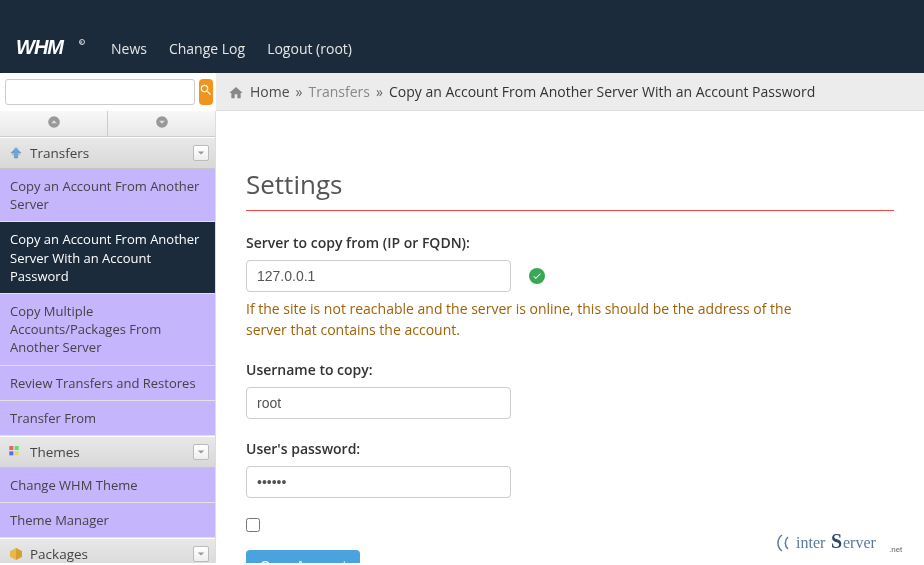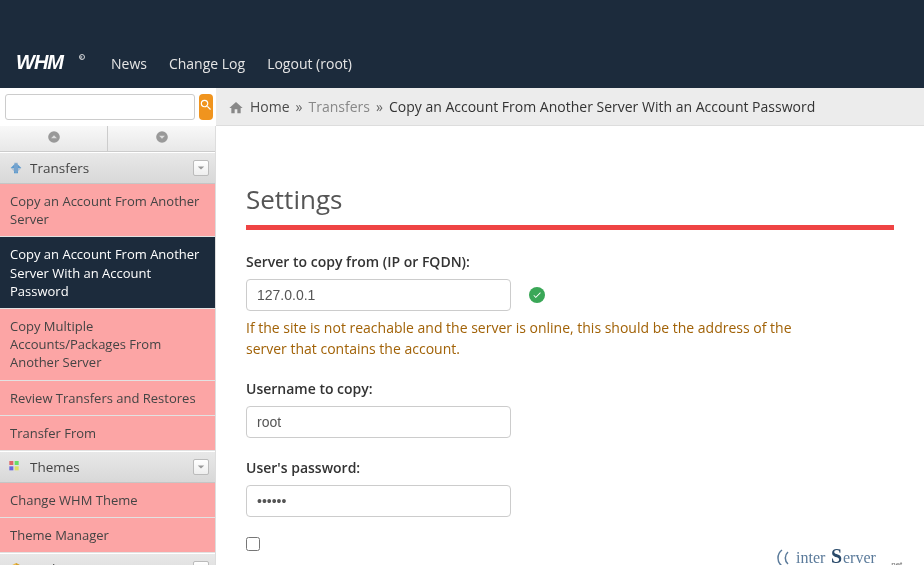--- a/index.html
+++ b/index.html
@@ -1,19 +1,19 @@
 <!DOCTYPE html>
 <html><head>
 <meta charset="utf-8">
 <style>
 * { margin: 0; padding: 0; box-sizing: border-box; }
 body { font-family: "Open Sans", Arial, sans-serif; font-size: 13px; color: #333; background: #fff; width: 924px; height: 565px; overflow: hidden; position: relative; }
 
 
-.topnav { background: #1c2b3c; height: 88px; display: flex; align-items: flex-end; padding: 0 0 10px 0; }
+.topnav { background: #1c2b3c; height: 73px; display: flex; align-items: flex-end; padding: 0 0 10px 0; }
 .logo { margin: 0 25px 5px 16px; }
 .logo svg { display: block; }
 .topnav-links { display: flex; gap: 22px; margin-bottom: 5px; }
 .topnav-link { color: #e5e5e5; font-size: 14px; cursor: pointer; }
 
 
 .row2 { display: flex; height: 38px; }
 .search-wrap { width: 216px; background: #fff; padding: 5px 5px 5px 5px; display: flex; align-items: center; gap: 4px; }
 .search-input { flex: 1; height: 26px; border: 1px solid #ccc; border-radius: 3px; padding: 0 6px; font-size: 13px; }
 .search-btn { width: 26px; height: 26px; background: #f0941e; border-radius: 4px; display: flex; align-items: center; justify-content: center; cursor: pointer; }
@@ -35,26 +35,26 @@
 .sidebar-scroll { flex: 1; overflow-y: auto; background: #efefef; scrollbar-width: thin; }
 .sidebar-scroll::-webkit-scrollbar { width: 12px; }
 .sidebar-scroll::-webkit-scrollbar-track { background: #f0f0f0; }
 .sidebar-scroll::-webkit-scrollbar-thumb { background: #c0c0c0; border-radius: 2px; }
 
 .section-header { background: linear-gradient(#e8e8e8,#d8d8d8); border-top: 1px solid #fff; border-bottom: 1px solid #c5c5c5; padding: 6px 8px; display: flex; align-items: center; gap: 6px; font-size: 13.5px; color: #444; cursor: pointer; position: relative; }
 .section-header .chev { position: absolute; right: 6px; top: 50%; transform: translateY(-50%); width: 16px; height: 16px; border: 1px solid #bbb; border-radius: 2px; background: linear-gradient(#fff,#eee); display: flex; align-items: center; justify-content: center; }
 .section-header .chev svg { fill: #999; }
 .section-icon { width: 16px; height: 16px; display: flex; align-items: center; justify-content: center; }
 
-.sidebar-item { background: #fca5a5; border-bottom: 1px solid #e2e2e2; padding: 8px 10px; font-size: 13px; color: #444; cursor: pointer; line-height: 1.4; }
+.sidebar-item { background: #c4b5fd; border-bottom: 1px solid #e2e2e2; padding: 8px 10px; font-size: 13px; color: #444; cursor: pointer; line-height: 1.4; }
 .sidebar-item.active { background: #1c2b3c; color: #fff; }
 
 
 .content { flex: 1; padding: 55px 30px 20px 30px; overflow: hidden; position: relative; }
-.content h1 { font-size: 26px; font-weight: 400; color: #555; border-bottom: 5px solid #ef4444; padding-bottom: 8px; margin-bottom: 22px; }
+.content h1 { font-size: 26px; font-weight: 400; color: #555; border-bottom: 1px solid #ef4444; padding-bottom: 8px; margin-bottom: 22px; }
 .field-label { font-weight: 600; font-size: 14px; color: #333; margin-bottom: 8px; }
 .field-row { display: flex; align-items: center; gap: 18px; margin-bottom: 6px; }
 .text-input { width: 265px; height: 32px; border: 1px solid #ccc; border-radius: 4px; padding: 0 10px; font-size: 14px; color: #555; }
 .check-ok { width: 16px; height: 16px; background: #3aa757; border-radius: 50%; display: flex; align-items: center; justify-content: center; }
 .check-ok svg { fill: #fff; }
 .help-text { color: #a16207; font-size: 14px; line-height: 1.5; margin-bottom: 20px; max-width: 560px; }
 .field-block { margin-bottom: 20px; }
 .checkbox-row { display: flex; align-items: center; gap: 8px; margin-bottom: 18px; font-size: 14.5px; color: #333; }
 .checkbox-row input { width: 14px; height: 14px; }
 .primary-btn { background: #4aa3df; color: #fff; border: none; border-radius: 4px; padding: 8px 14px; font-size: 14px; cursor: pointer; }

